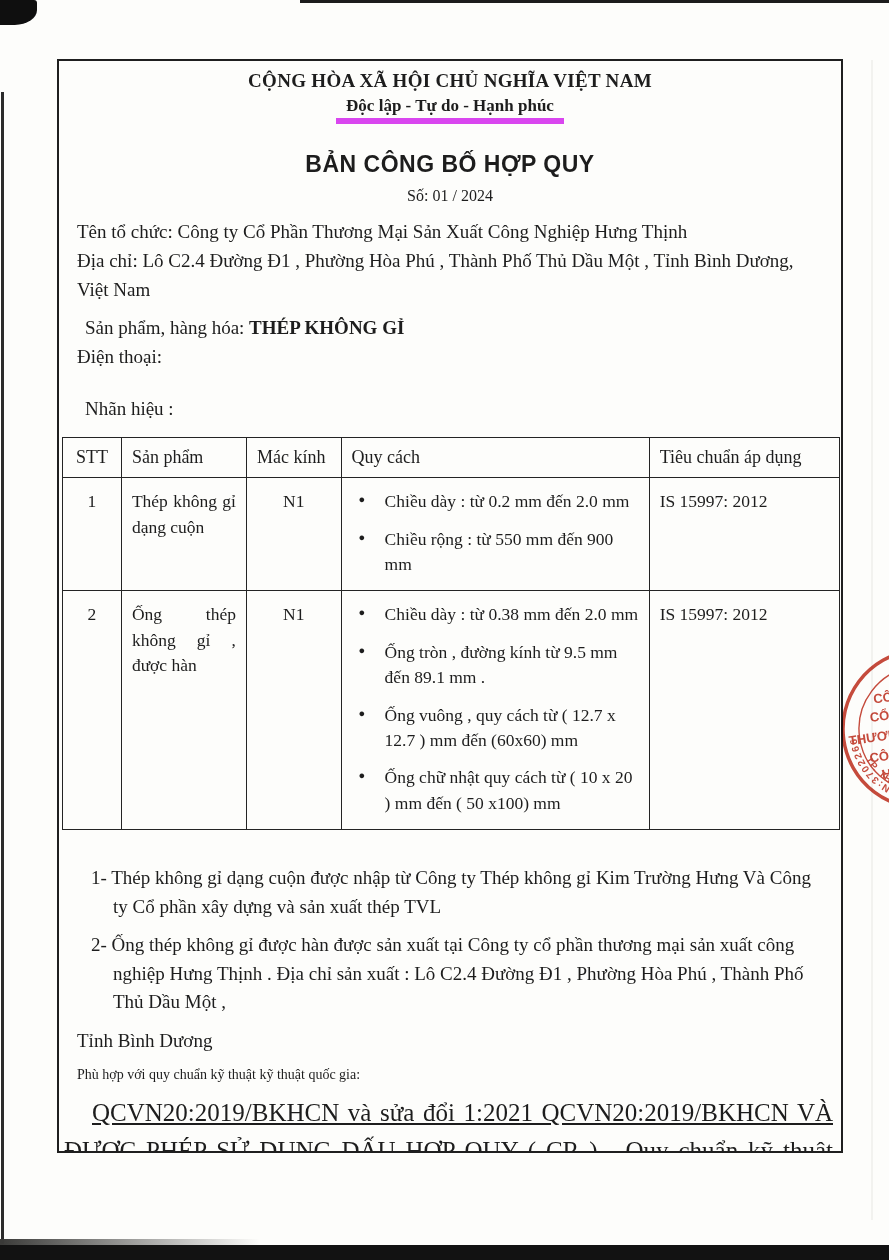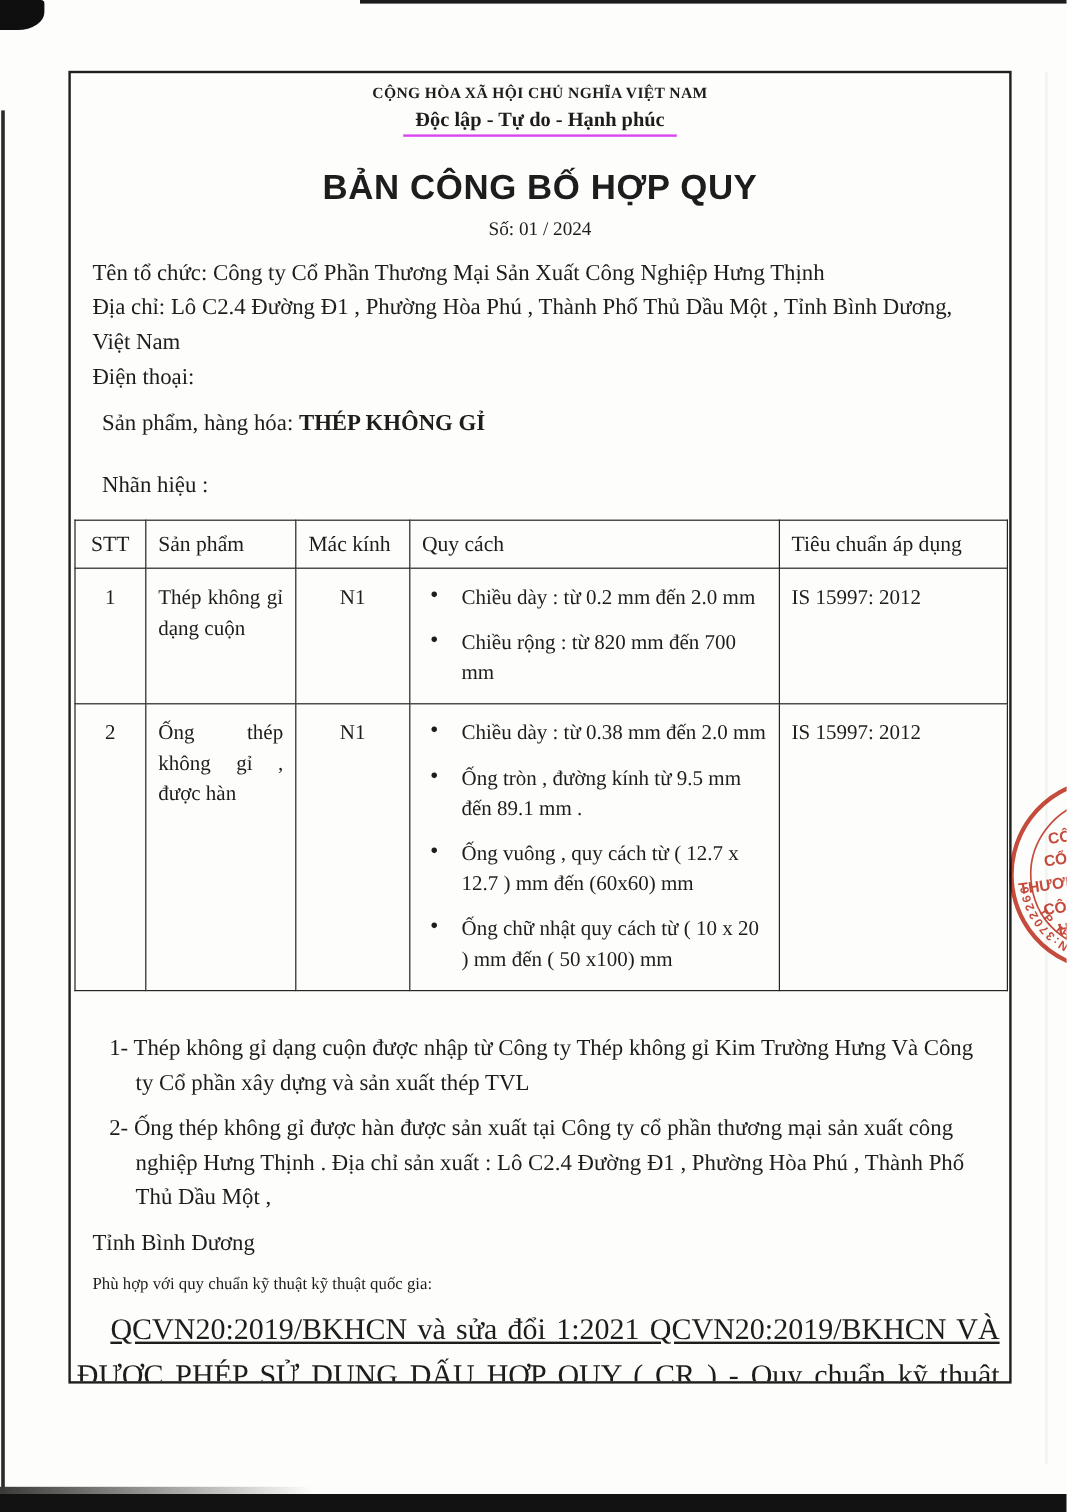--- a/index.html
+++ b/index.html
@@ -17,25 +17,25 @@
   .art-left { position:absolute; left:1px; top:92px; bottom:16px; width:3px; background:#2b2b2b; }
   .art-bottom { position:absolute; left:0; right:0; bottom:0; height:15px; background:#121212; }
   .art-bottom-smudge { position:absolute; left:0; bottom:13px; width:260px; height:8px; background:linear-gradient(to right,#3a3a38,rgba(58,58,56,0)); }
   .art-right-crease { position:absolute; right:16px; top:60px; bottom:40px; width:2px; background:rgba(60,60,55,0.06); }
 
   .frame {
     position:absolute; left:57px; top:59px; width:786px; height:1094px;
     border:2px solid #1f1f1f; overflow:hidden;
   }
 
-  .country { margin-top:9px; text-align:center; font-weight:bold; font-size:13px; letter-spacing:.3px; }
+  .country { margin-top:9px; text-align:center; font-weight:bold; font-size:19px; letter-spacing:.3px; }
   .motto-wrap { text-align:center; margin-top:4px; }
-  .motto { display:inline-block; font-weight:bold; font-size:17px; padding:0 10px 2px 10px; border-bottom:2px solid #d946ef; }
+  .motto { display:inline-block; font-weight:bold; font-size:17px; padding:0 10px 2px 10px; border-bottom:6px solid #d946ef; }
 
-  .title { text-align:center; margin-top:27px; font-family:"Liberation Sans","DejaVu Sans",sans-serif; font-size:29px; font-weight:bold; letter-spacing:.5px; }
+  .title { text-align:center; margin-top:27px; font-family:"Liberation Sans","DejaVu Sans",sans-serif; font-size:23px; font-weight:bold; letter-spacing:.5px; }
   .doc-number { text-align:center; margin-top:9px; font-size:16px; }
 
   p.info { margin:0 14px 0 18px; font-size:19px; line-height:1.52; }
   p.info.first { margin-top:13px; }
   p.info.addr { max-width:724px; }
   p.info.indent { margin-left:26px; margin-top:9px; }
   p.info.indent2 { margin-left:26px; margin-top:24px; }
   .product-name { font-weight:bold; }
 
   table.spec-table {
@@ -86,43 +86,43 @@
     <div class="country">CỘNG HÒA XÃ HỘI CHỦ NGHĨA VIỆT NAM</div>
     <div class="motto-wrap">
       <span class="motto">Độc lập - Tự do - Hạnh phúc</span>
     </div>
 
     <h1 class="title">BẢN CÔNG BỐ HỢP QUY</h1>
     <div class="doc-number">Số: 01 / 2024</div>
 
     <p class="info first">Tên tổ chức: Công ty Cổ Phần Thương Mại Sản Xuất Công Nghiệp Hưng Thịnh</p>
     <p class="info addr">Địa chỉ: Lô C2.4 Đường Đ1 , Phường Hòa Phú , Thành Phố Thủ Dầu Một , Tỉnh Bình Dương, Việt Nam</p>
+    <p class="info indent"><span>Sản phẩm, hàng hóa: </span><span class="product-name">THÉP KHÔNG GỈ</span></p>
     <p class="info">Điện thoại:</p>
-    <p class="info indent"><span>Sản phẩm, hàng hóa: </span><span class="product-name">THÉP KHÔNG GỈ</span></p>
     <p class="info indent2">Nhãn hiệu :</p>
 
     <table class="spec-table">
       <thead>
         <tr id="thead-row">
             <th class="h0">STT</th>
             <th class="h1">Sản phẩm</th>
             <th class="h2">Mác kính</th>
             <th class="h3">Quy cách</th>
             <th class="h4">Tiêu chuẩn áp dụng</th>
           </tr>
       </thead>
       <tbody id="spec-tbody">
           <tr>
             <td class="c-stt">1</td>
             <td class="c-prod">Thép không gỉ dạng cuộn</td>
             <td class="c-grade">N1</td>
             <td class="c-specs">
               <ul>
                 <li>Chiều dày : từ 0.2 mm đến 2.0 mm</li>
-                <li>Chiều rộng : từ 820 mm đến 700 mm</li>
+                <li>Chiều rộng : từ 550 mm đến 900 mm</li>
               </ul>
             </td>
             <td class="c-std">IS 15997: 2012</td>
           </tr>
           <tr>
             <td class="c-stt">2</td>
             <td class="c-prod">Ống thép không gỉ , được hàn</td>
             <td class="c-grade">N1</td>
             <td class="c-specs">
               <ul>

